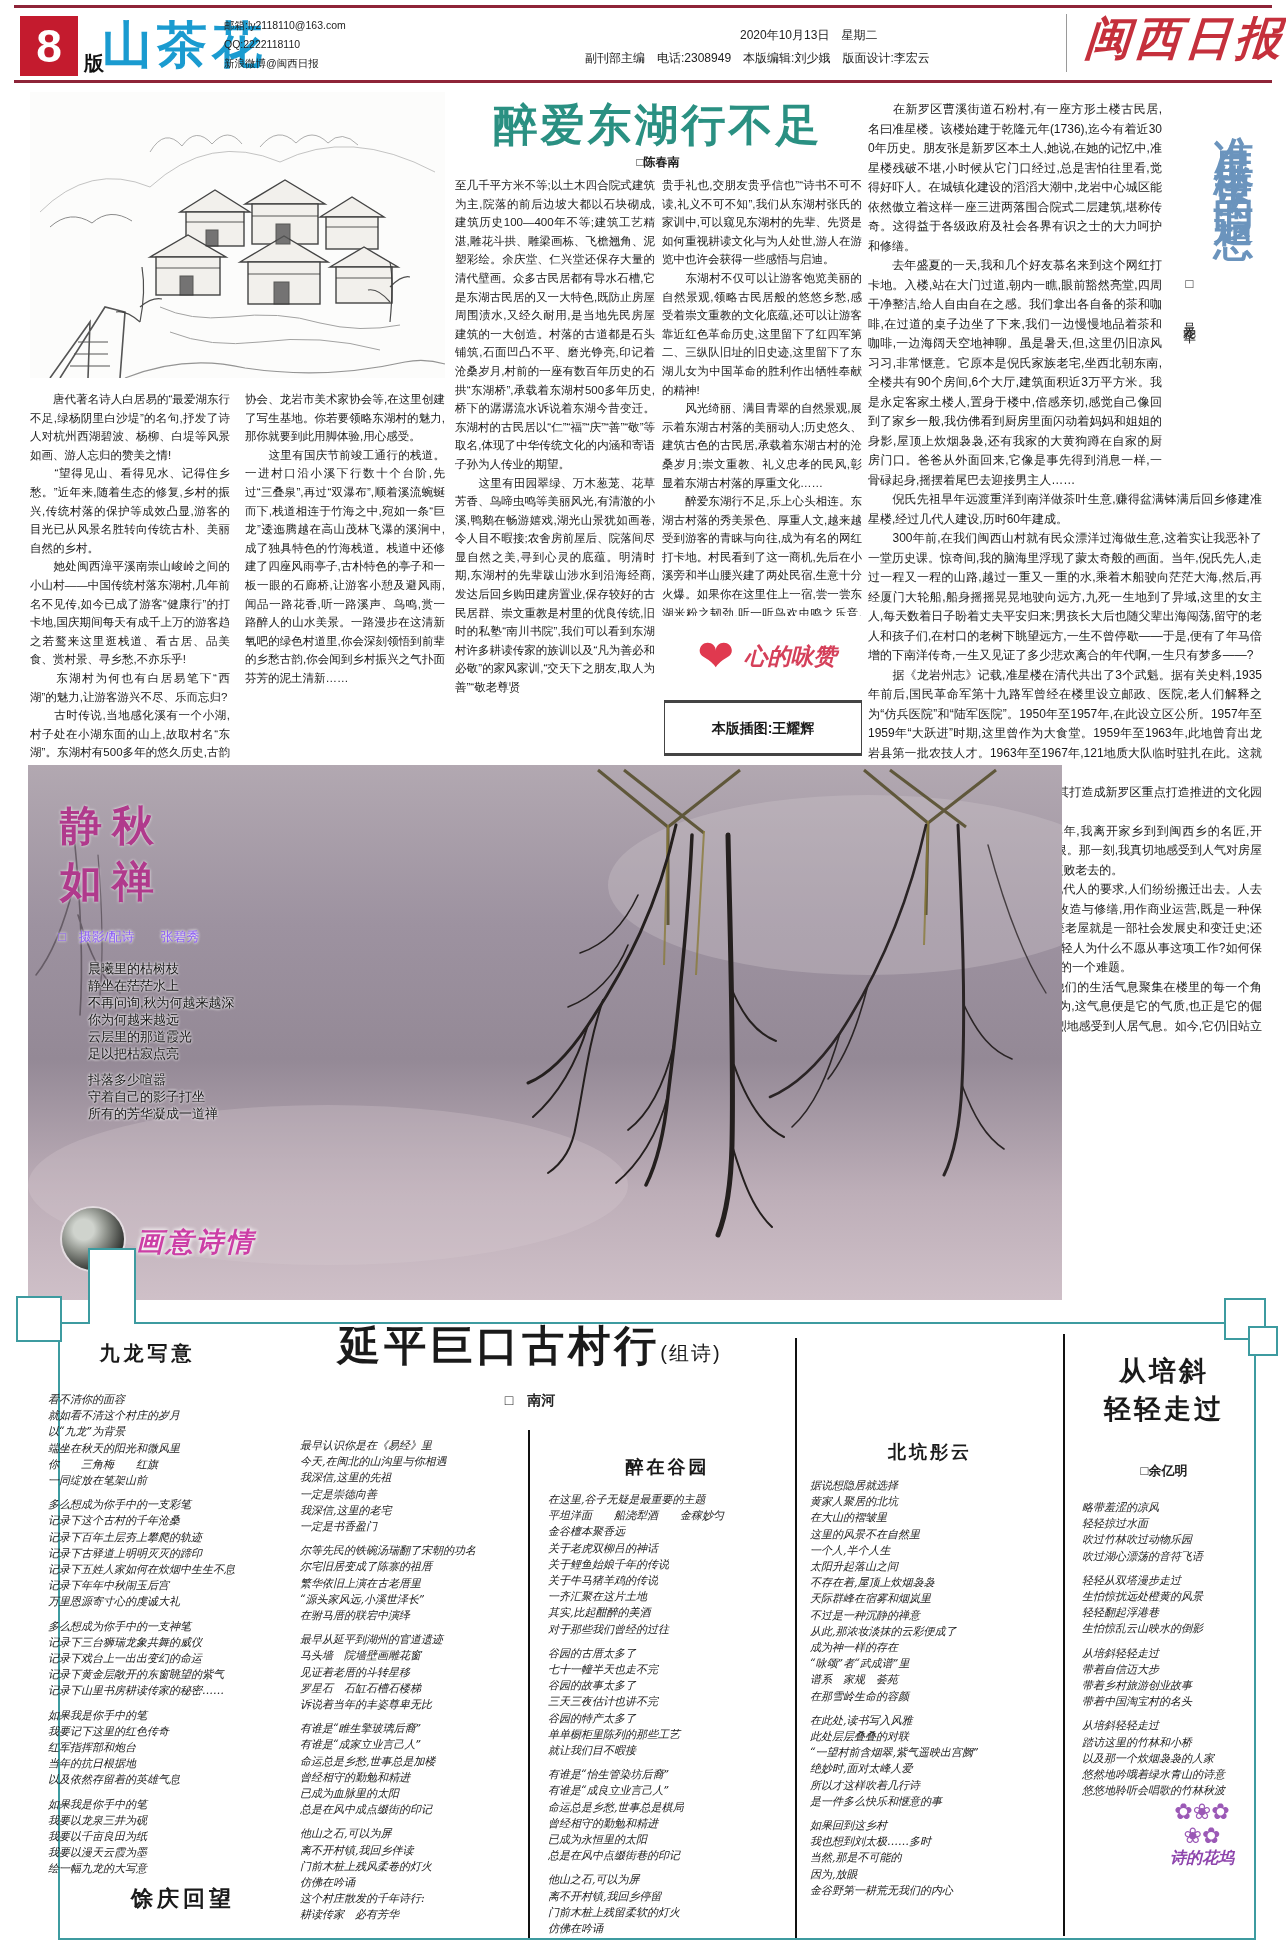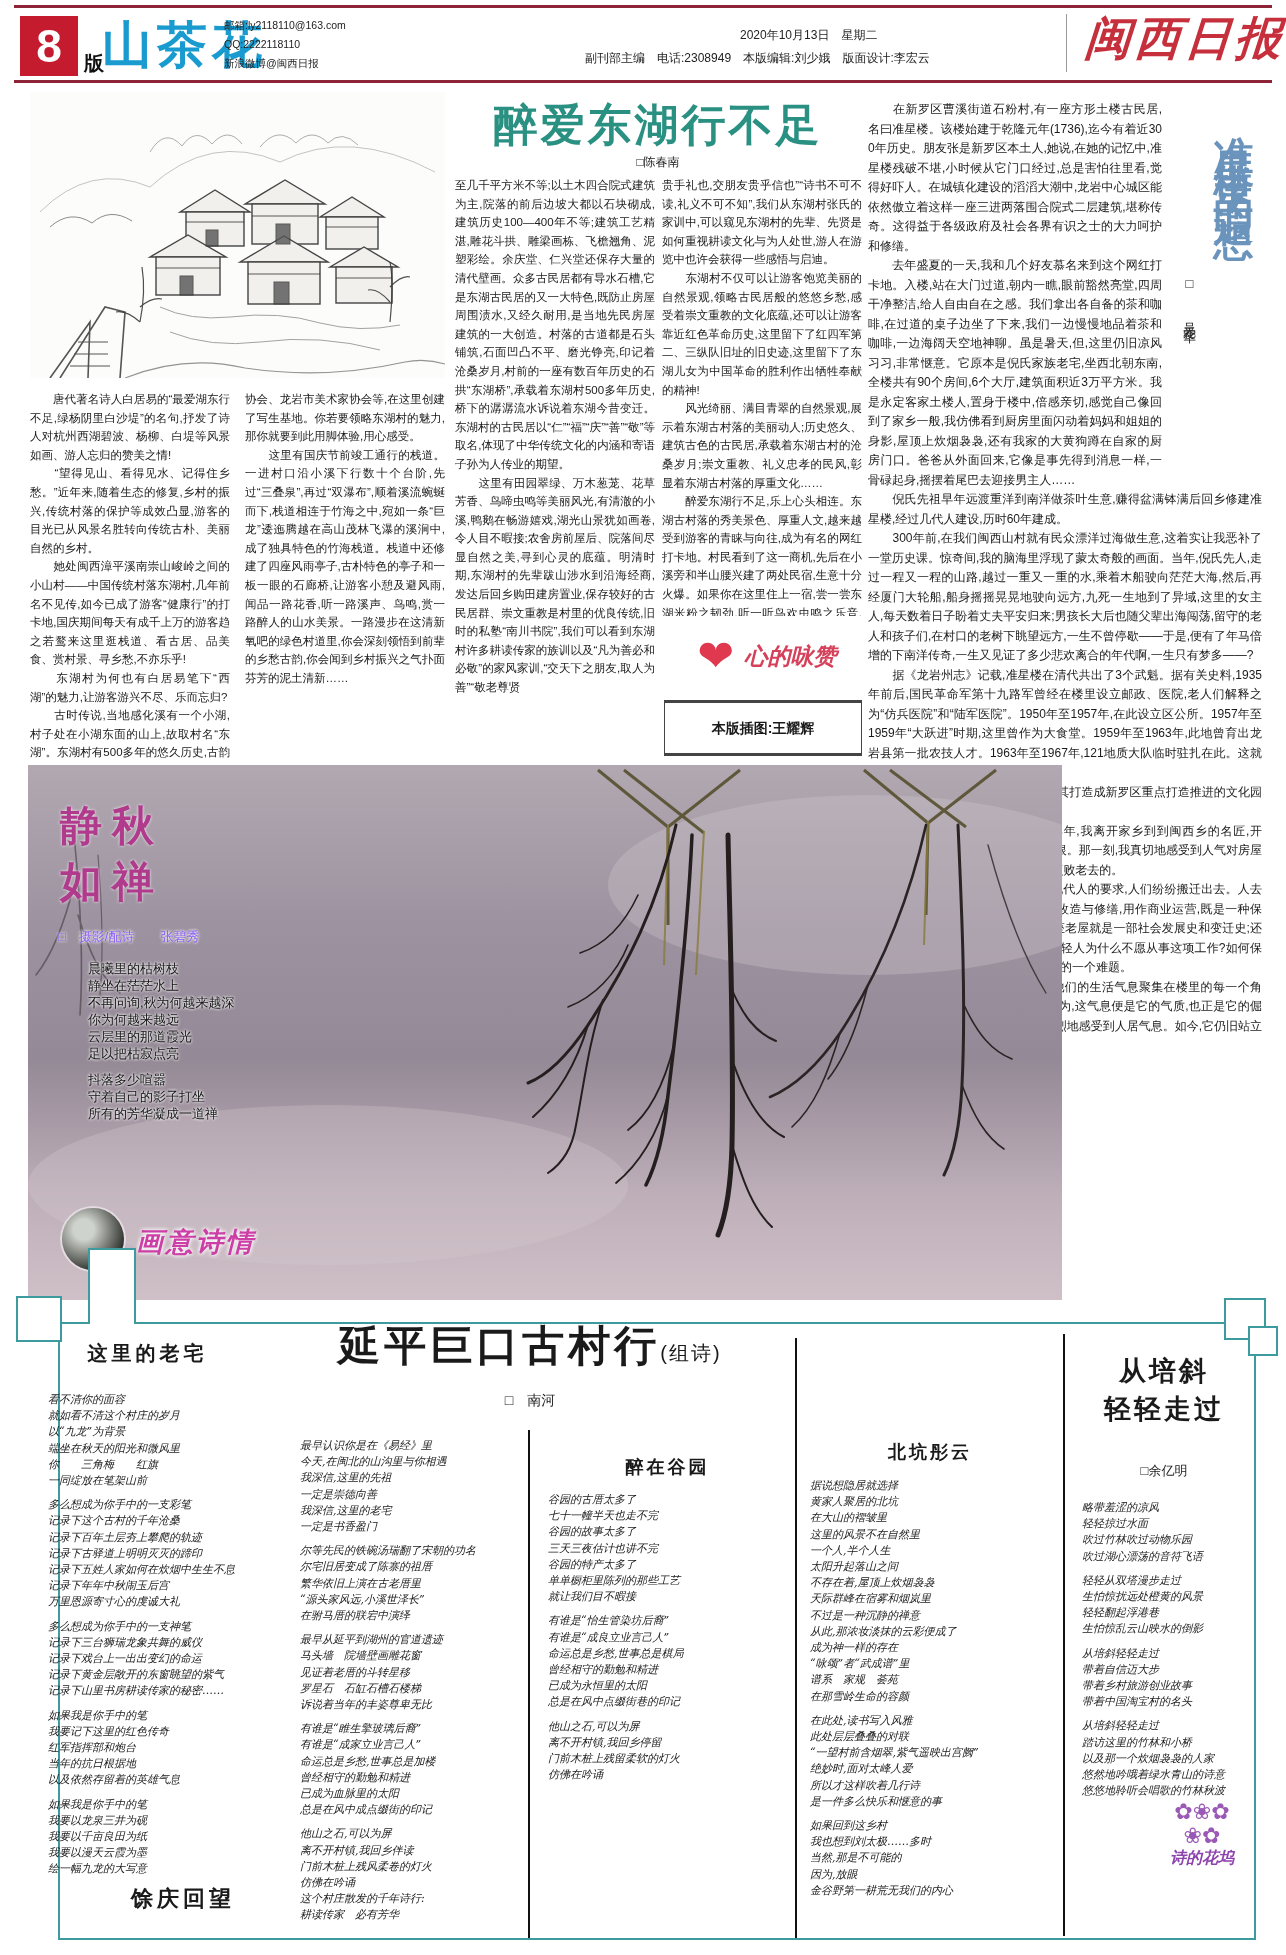--- a/index.html
+++ b/index.html
@@ -12,21 +12,21 @@
   .badge-label{font-size:20px;color:#111;font-weight:bold;}
   .section-name{font-size:50px;font-weight:bold;color:#1a9bd0;letter-spacing:5px;font-family:"DejaVu Sans",sans-serif;}
   .contact{font-size:10.5px;line-height:19px;color:#222;}
   .hdr-small{font-size:12px;color:#222;}
   .masthead{font-size:46px;font-weight:bold;color:#c5303c;font-family:"DejaVu Serif","Liberation Serif",serif;
             font-style:italic;letter-spacing:4px;transform:skewX(-4deg);}
   .vdiv{width:1px;background:#9a9a9a;}
   
   .main-title{font-size:44px;font-weight:bold;color:#2a9082;text-align:center;letter-spacing:3px;
               font-family:"DejaVu Sans",sans-serif;}
-  .byline{font-size:12px;text-align:center;color:#222;}
+  .byline{font-size:12px;text-align:center;color:#222;font-weight:bold;}
   .coltext{font-size:11.5px;line-height:18.6px;text-align:justify;overflow:hidden;word-break:break-all;}
   .coltext p{margin:0;}
   .heart-glyph{font-size:44px;color:#e0394f;line-height:1;}
   .heart-label{font-size:23px;font-weight:bold;color:#d5405a;font-family:"DejaVu Serif",serif;font-style:italic;}
   .credit-box{border:1px solid #444;border-top:3px solid #444;border-bottom:3px solid #444;
               text-align:center;font-size:14px;font-weight:bold;line-height:50px;}
   
   .vtitle{writing-mode:vertical-rl;font-size:40px;line-height:46px;color:#6b94bd;font-weight:bold;
           font-family:"DejaVu Serif","Liberation Serif",serif;letter-spacing:14px;}
   .vauthor{writing-mode:vertical-rl;font-size:13px;color:#222;letter-spacing:4px;}
@@ -252,21 +252,21 @@
 
   <div class="abs stamp-circle" style="left:62px;top:1208px;"></div>
   <div class="abs stamp-text" style="left:136px;top:1224px;">画意诗情</div>
 
   <div class="abs frame" style="left:58px;top:1322px;width:1194px;height:614px;"></div>
   <div class="abs corner" style="left:16px;top:1296px;width:42px;height:42px;"></div>
   <div class="abs corner" style="left:88px;top:1248px;width:44px;height:74px;border-bottom:none;"></div>
   <div class="abs corner" style="left:1224px;top:1298px;width:38px;height:38px;"></div>
   <div class="abs corner" style="left:1248px;top:1326px;width:26px;height:26px;"></div>
 
-  <div class="abs poem-title-sm" style="left:60px;top:1340px;width:175px;">这里的老宅</div>
+  <div class="abs poem-title-sm" style="left:60px;top:1340px;width:175px;">九龙写意</div>
   <div class="abs poem script" style="left:48px;top:1392px;width:188px;height:482px;overflow:hidden;">
       <div class="stanza">
         <div class="pline">看不清你的面容</div>
         <div class="pline">就如看不清这个村庄的岁月</div>
         <div class="pline">以“九龙”为背景</div>
         <div class="pline">端坐在秋天的阳光和微风里</div>
         <div class="pline">你　　三角梅　　红旗</div>
         <div class="pline">一同绽放在笔架山前</div>
       </div>
       <div class="stanza">
@@ -345,20 +345,31 @@
         <div class="pline">仿佛在吟诵</div>
         <div class="pline">这个村庄散发的千年诗行:</div>
         <div class="pline">耕读传家　必有芳华</div>
       </div>
     </div>
 
   <div class="abs divider-v" style="left:528px;top:1430px;height:508px;"></div>
 
   <div class="abs poem-title-md" style="left:545px;top:1455px;width:245px;">醉在谷园</div>
   <div class="abs poem script" style="left:548px;top:1492px;width:242px;height:444px;overflow:hidden;">
+      <div class="stanza">
+        <div class="pline">在这里,谷子无疑是最重要的主题</div>
+        <div class="pline">平坦洋面　　船浇犁酒　　金稼妙匀</div>
+        <div class="pline">金谷檀本聚香远</div>
+        <div class="pline">关于老虎双柳吕的神话</div>
+        <div class="pline">关于鲤鱼始娘千年的传说</div>
+        <div class="pline">关于牛马猪羊鸡的传说</div>
+        <div class="pline">一齐汇聚在这片土地</div>
+        <div class="pline">其实,比起酣醉的美酒</div>
+        <div class="pline">对于那些我们曾经的过往</div>
+      </div>
       <div class="stanza">
         <div class="pline">谷园的古厝太多了</div>
         <div class="pline">七十一幢半天也走不完</div>
         <div class="pline">谷园的故事太多了</div>
         <div class="pline">三天三夜估计也讲不完</div>
         <div class="pline">谷园的特产太多了</div>
         <div class="pline">单单橱柜里陈列的那些工艺</div>
         <div class="pline">就让我们目不暇接</div>
       </div>
       <div class="stanza">

